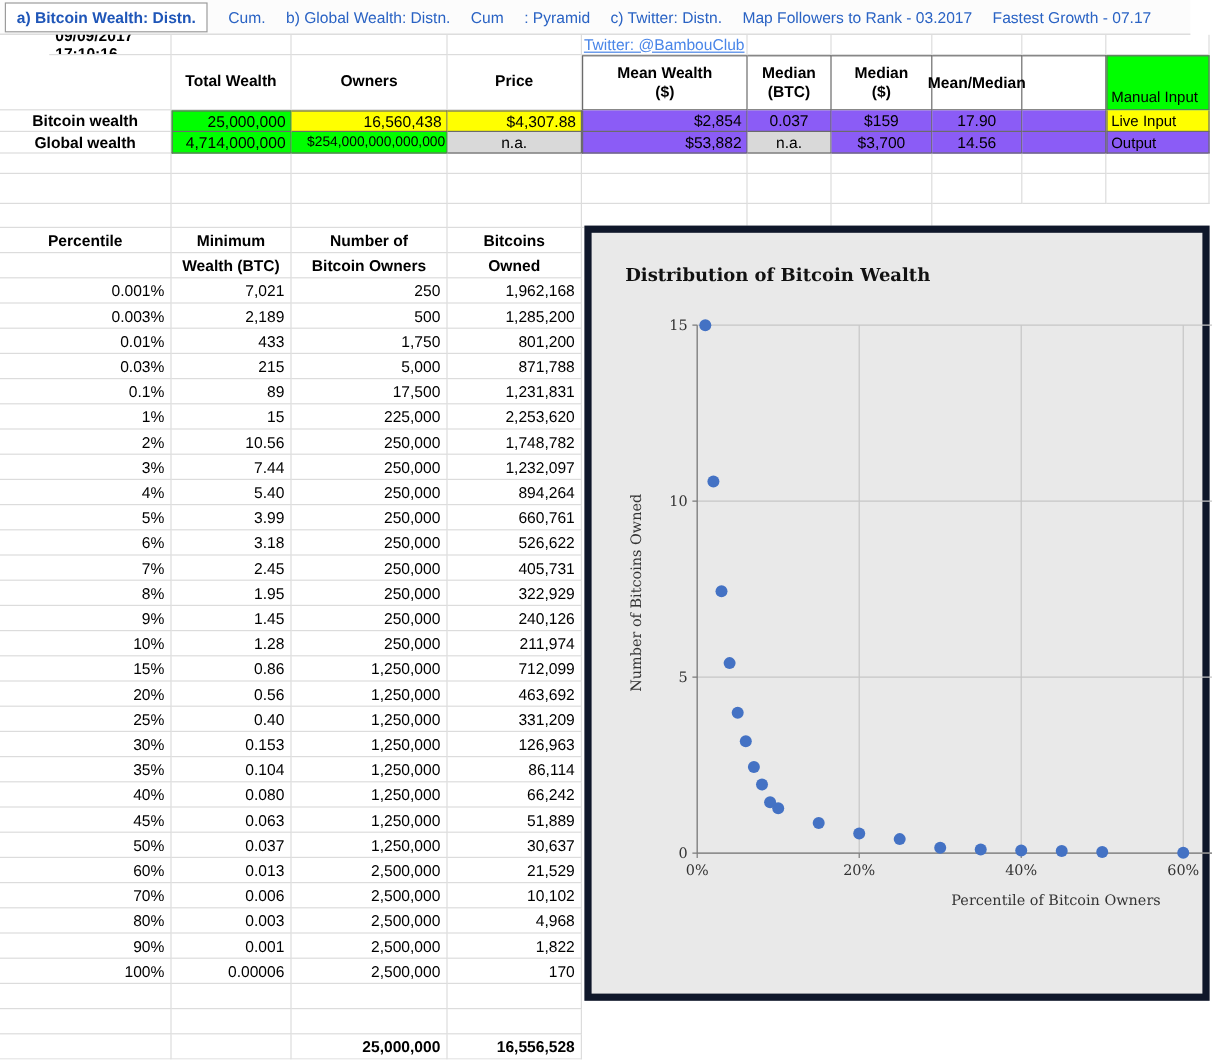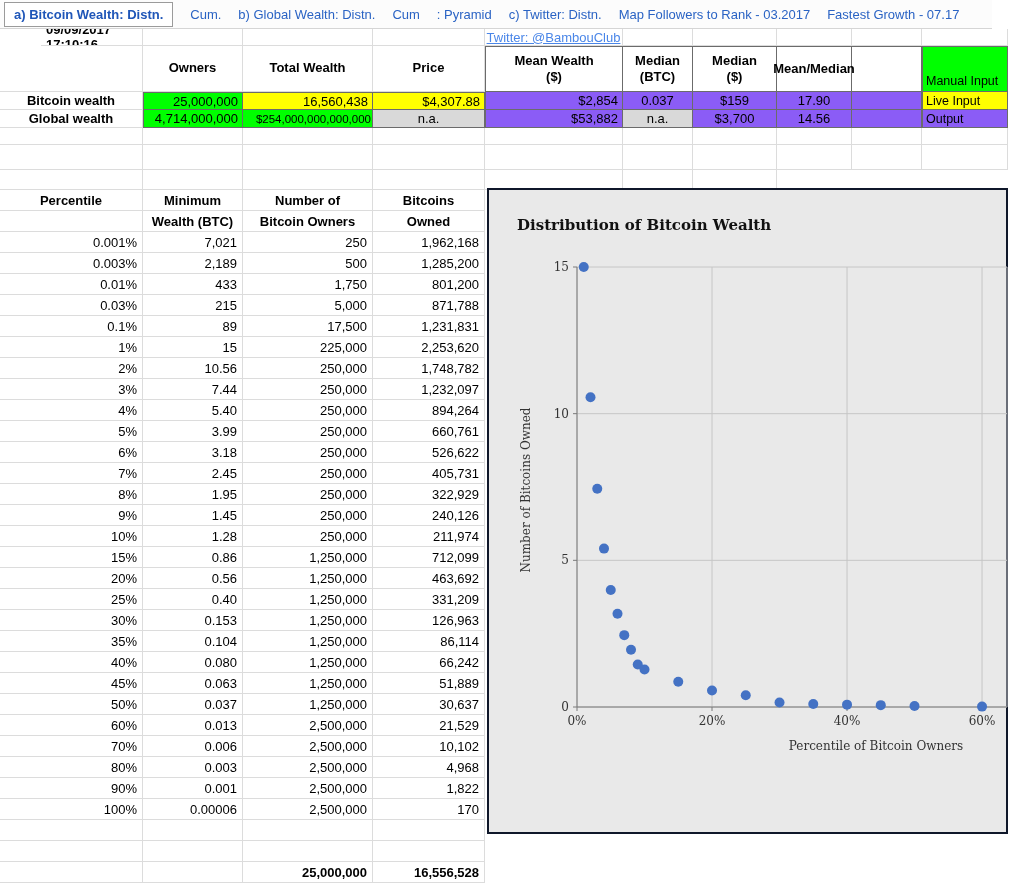--- a/index.html
+++ b/index.html
@@ -67,21 +67,21 @@
     border-right:1px solid #dcdcdc; border-bottom:1px solid #dcdcdc;
     display:flex; align-items:center; justify-content:flex-end;
     padding-right:5px; overflow:hidden;
   }
   .mh { font-weight:bold; justify-content:center; padding-right:0; }
   .mtotal { font-weight:bold; }
 
   
   .chart {
     position:absolute; left:487px; top:188px; width:521px; height:646px;
-    background:#e9e9e9; border:2px solid #0f172a; z-index:5;
+    background:#e9e9e9; border:6px solid #0f172a; z-index:5;
   }
   .chart-title {
     position:absolute; left:28px; top:26px;
     font-family:"DejaVu Serif", serif; font-weight:bold;
     font-size:15px; color:#111;
   }
   .chart svg { position:absolute; left:0; top:0; }
 </style>
 </head>
 <body>
@@ -104,22 +104,22 @@
   <div class="c"></div>
   <div class="c"></div>
   <div class="c center link-lite">Twitter: @BambouClub</div>
   <div class="c"></div>
   <div class="c"></div>
   <div class="c"></div>
   <div class="c"></div>
   <div class="c"></div>
 
   <div class="c"></div>
+  <div class="c hdr">Total Wealth</div>
   <div class="c hdr">Owners</div>
-  <div class="c hdr">Total Wealth</div>
   <div class="c hdr">Price</div>
   <div class="c hdr dk dkt dkl">Mean Wealth
 ($)</div>
   <div class="c hdr dk dkt">Median
 (BTC)</div>
   <div class="c hdr dk dkt">Median
 ($)</div>
   <div class="c hdr dk dkt ov">Mean/Median</div>
   <div class="c dk dkt"></div>
   <div class="c green legend dk dkt dkl">Manual Input</div>

